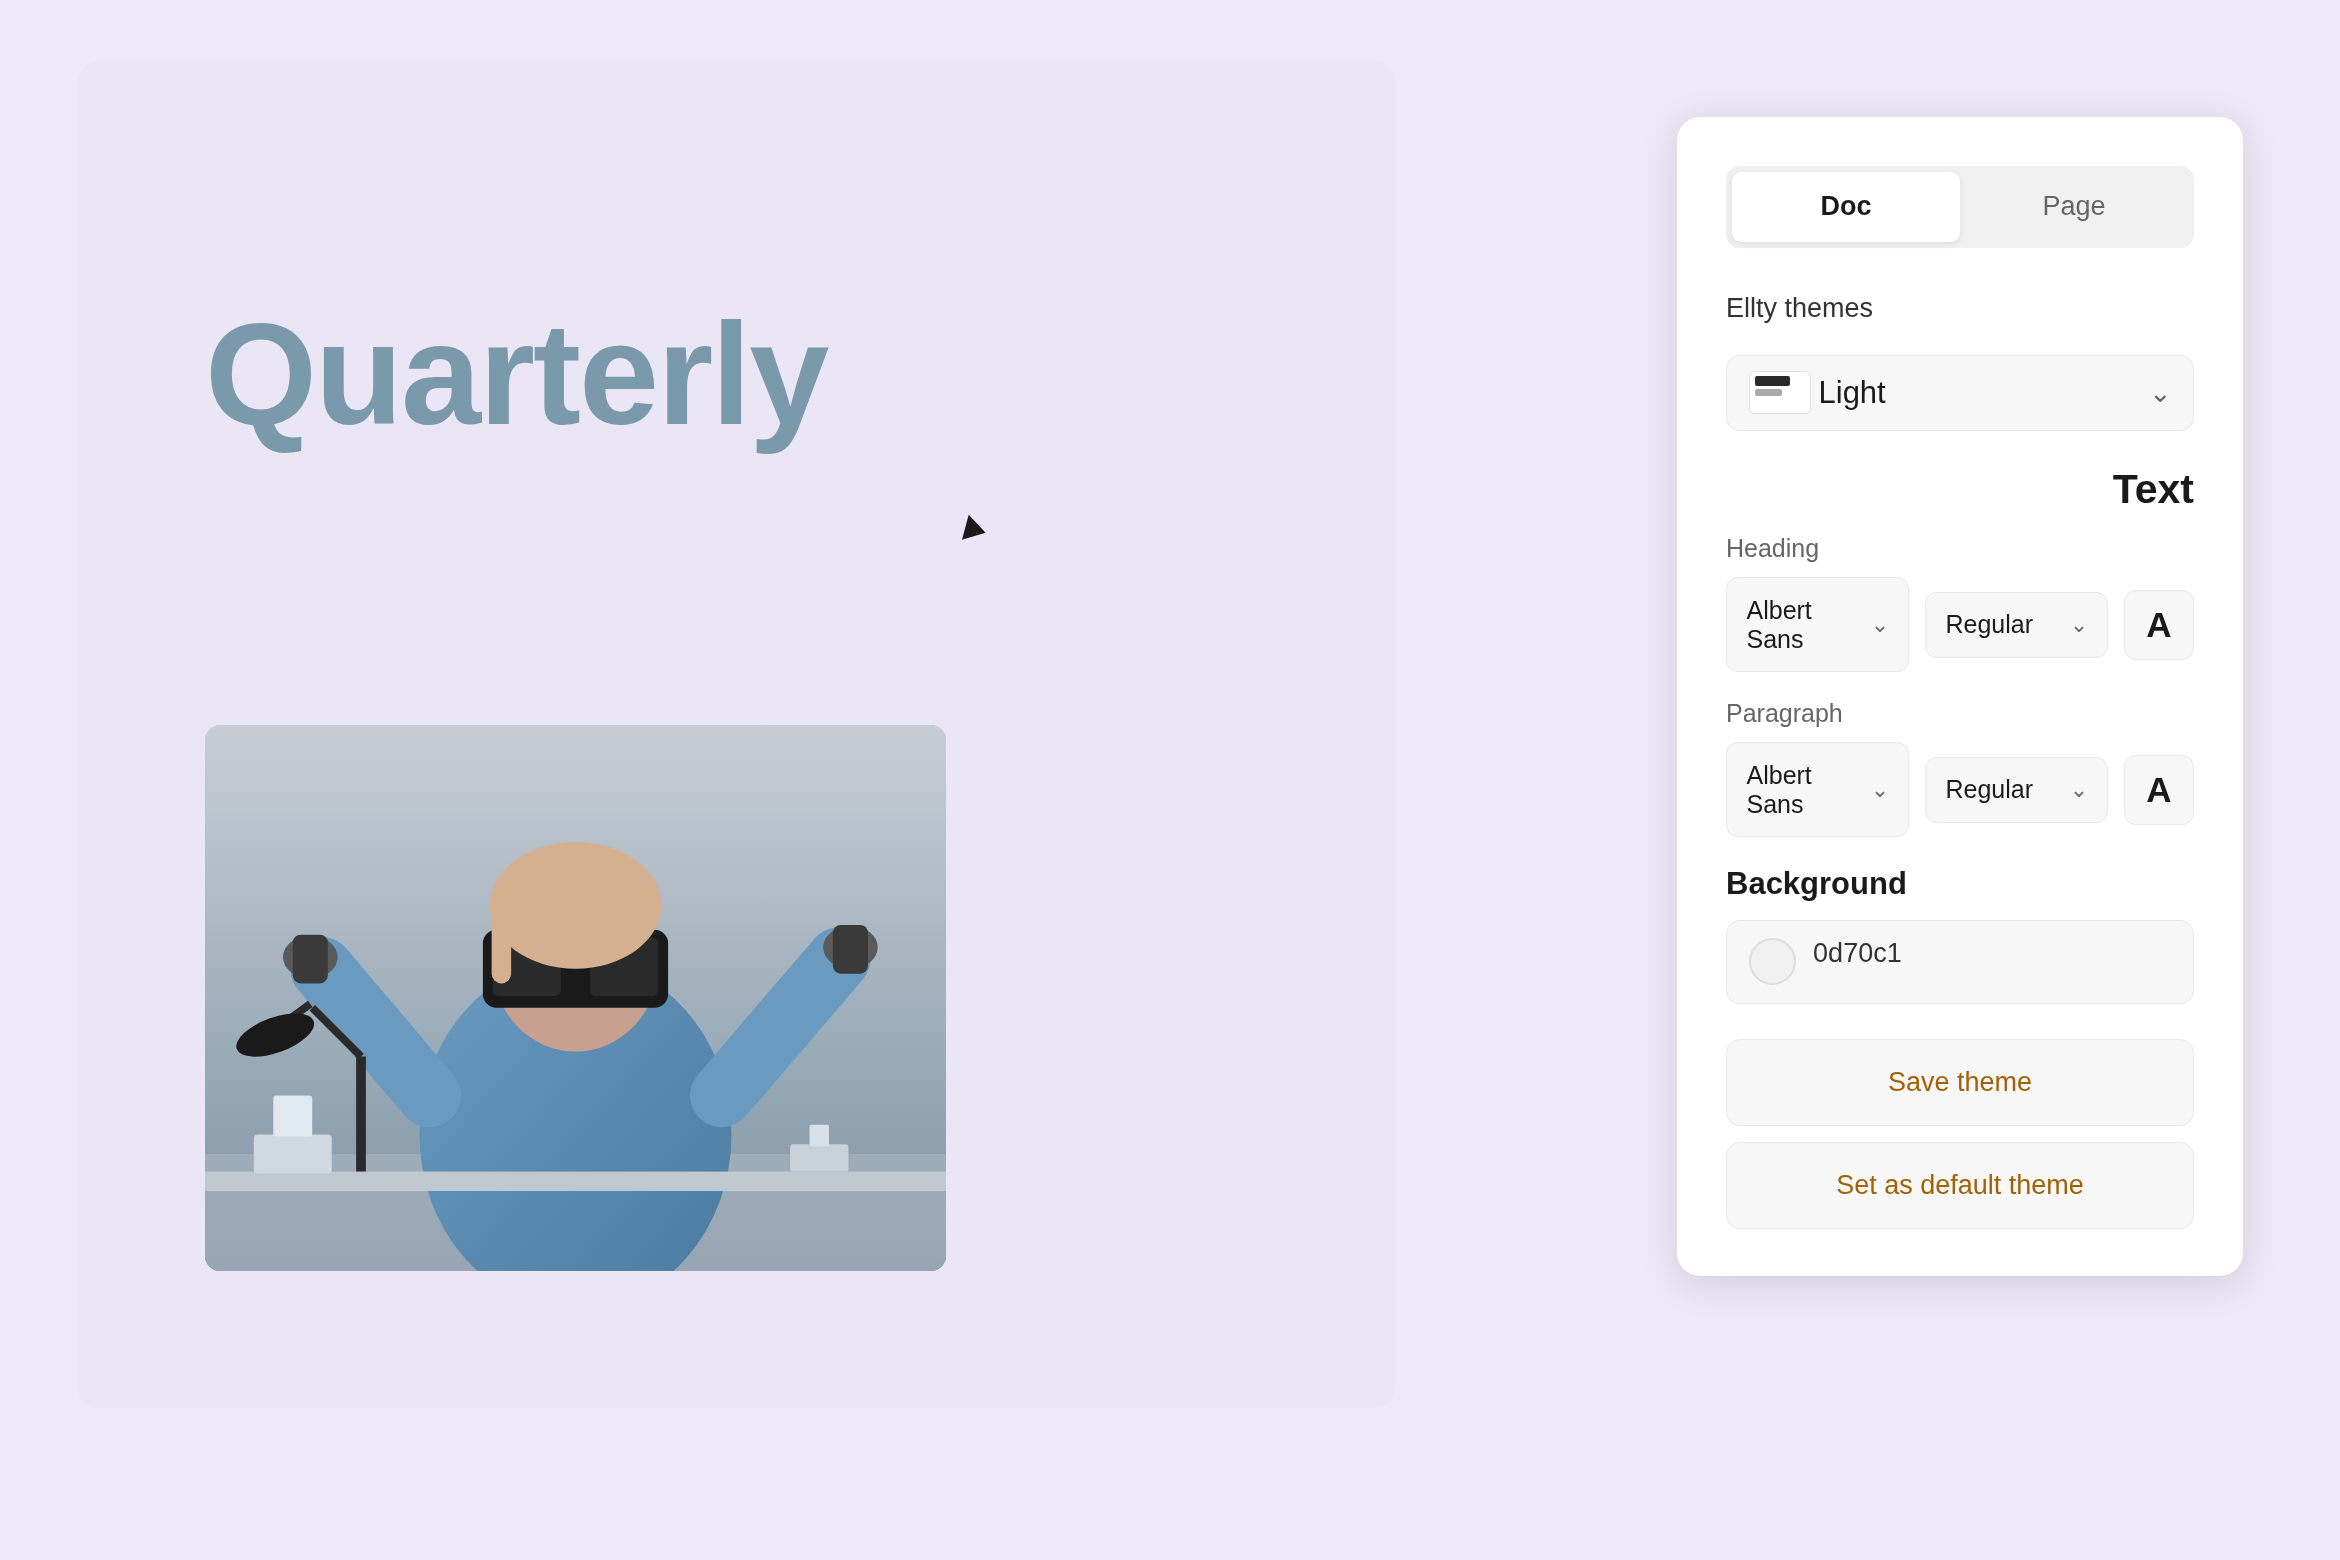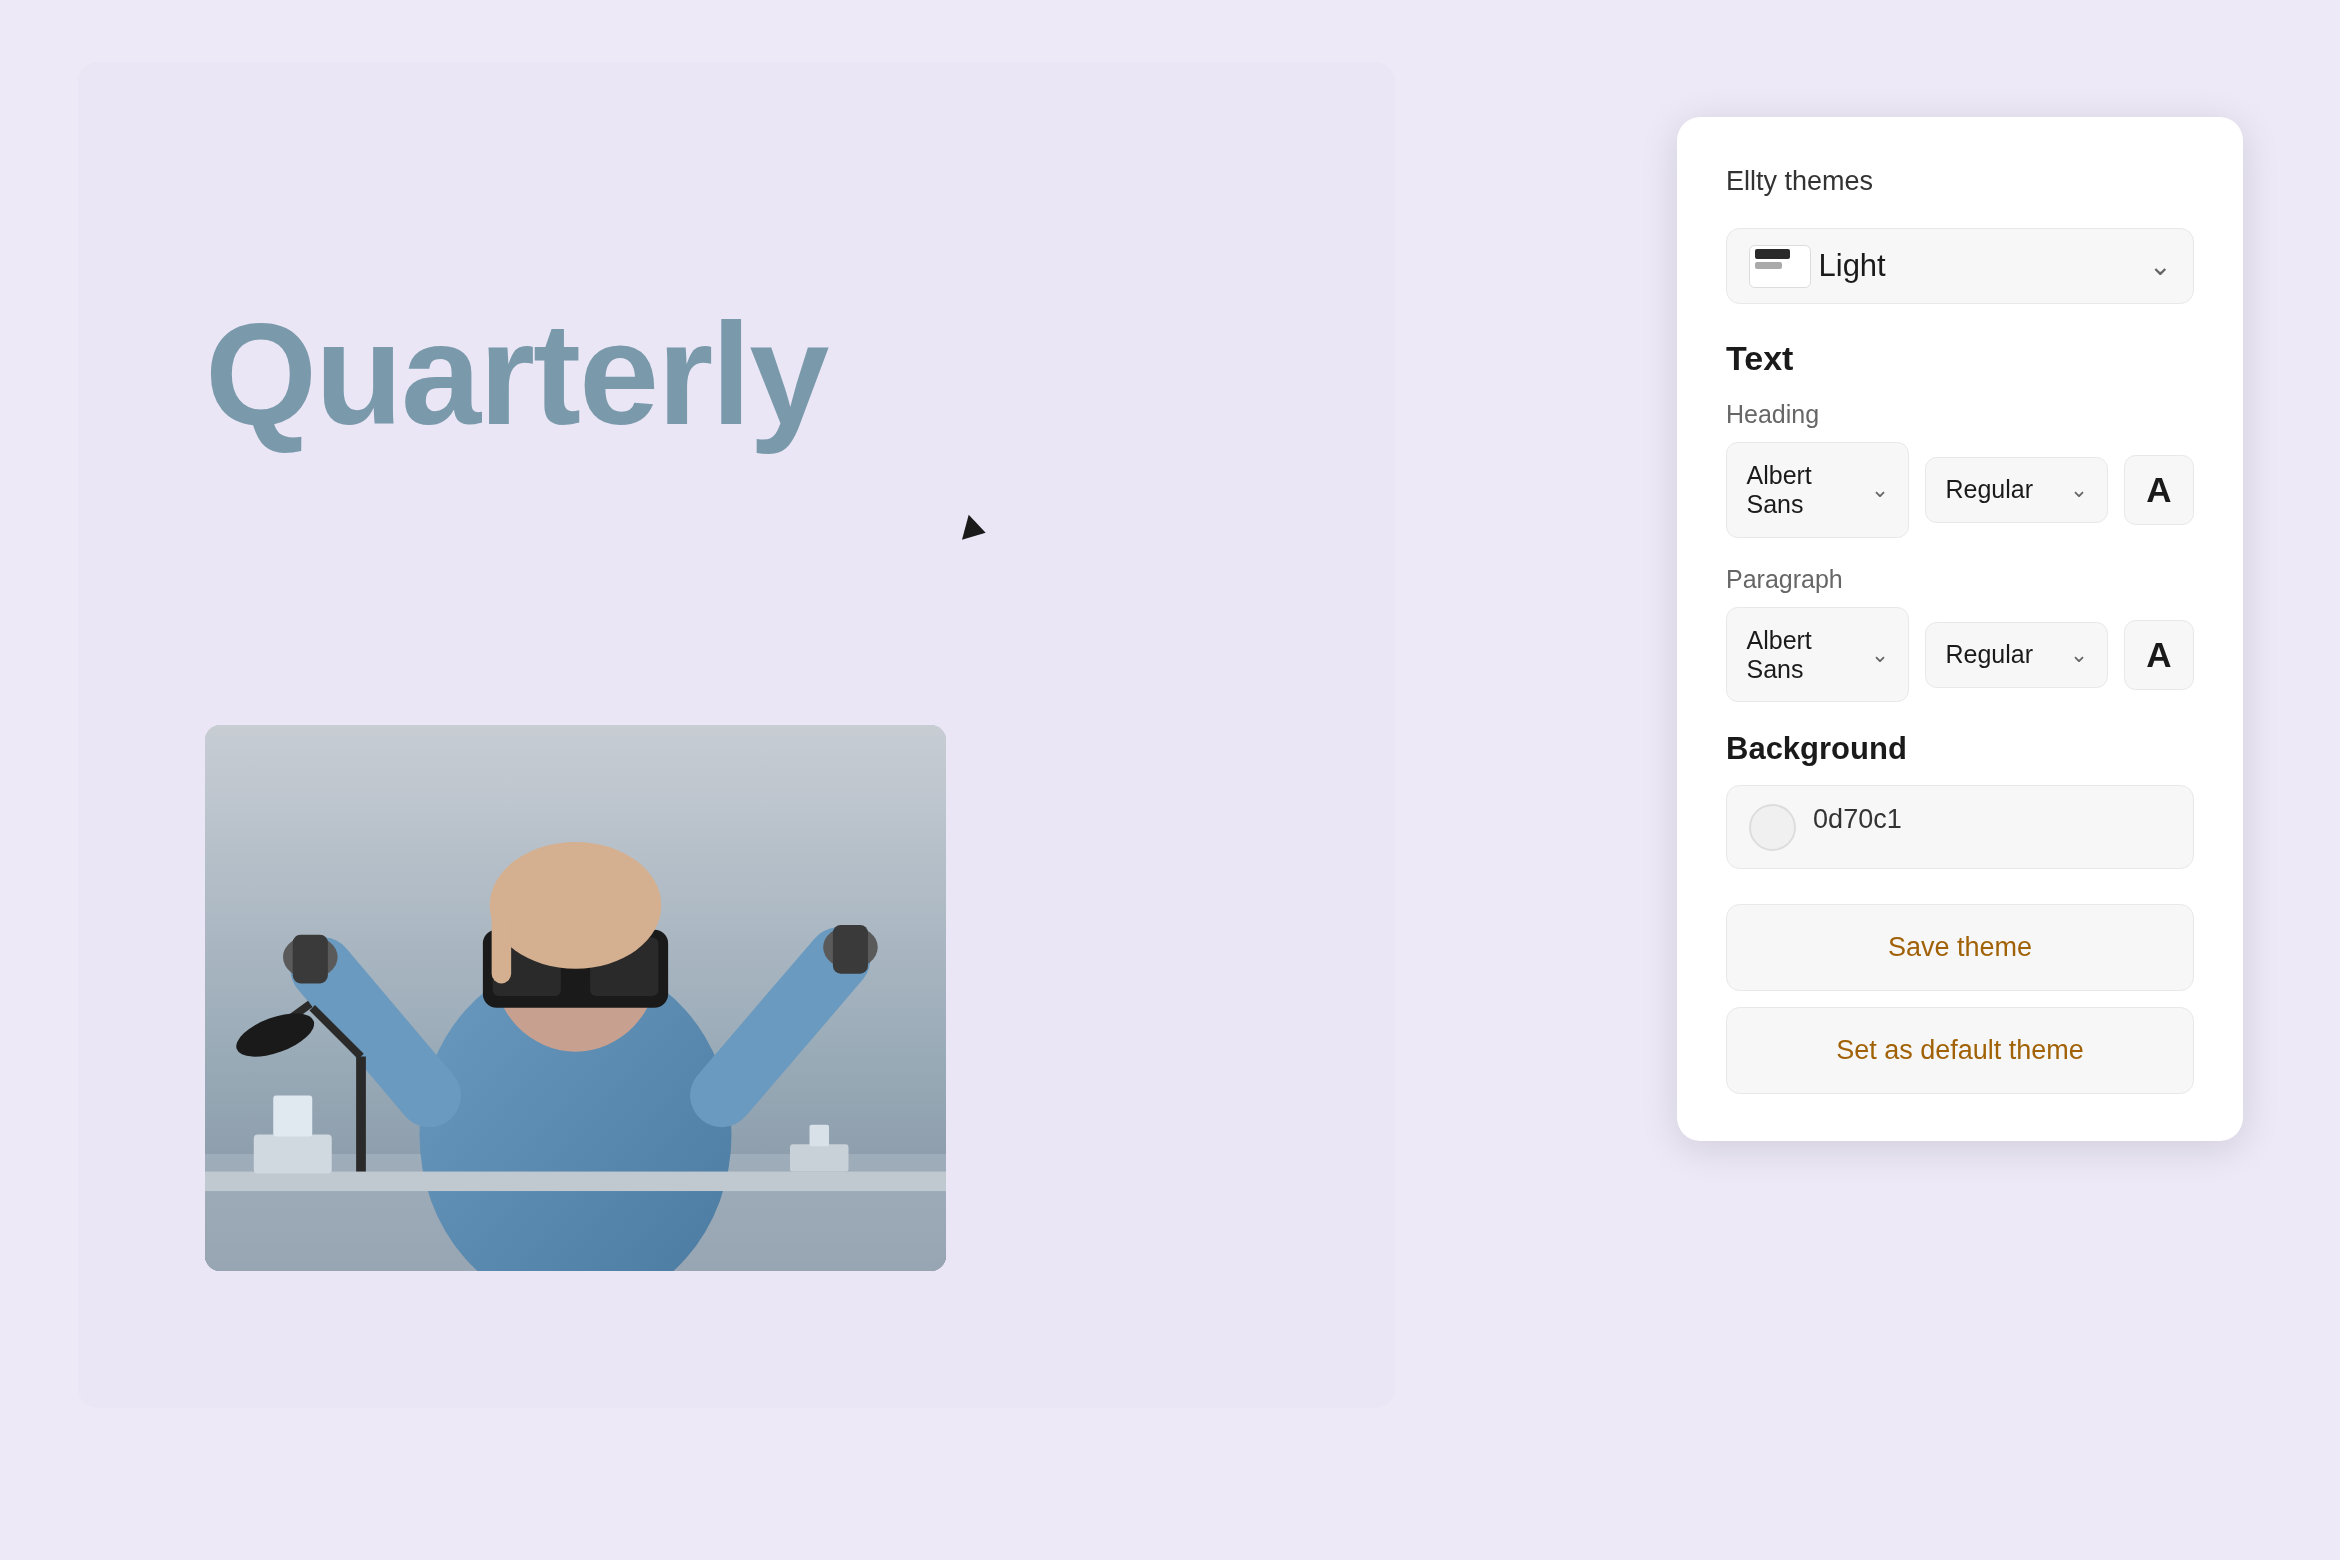--- a/index.html
+++ b/index.html
@@ -204,24 +204,25 @@
       font-size: 27px;
       color: #666;
     }
 
     
     .text-section {
       margin-bottom: 29px;
     }
 
     .text-section-title {
-      font-size: 34px;
+      font-size: 41px;
       font-weight: 700;
       color: #1a1a1a;
       margin-bottom: 21.5px;
+      text-align: right;
     }
 
     .font-row-label {
       font-size: 25px;
       color: #666;
       margin-bottom: 13.7px;
     }
 
     .font-row {
       display: flex;
@@ -417,20 +418,24 @@
         </svg>
       </div>
     </div>
   </div>
 
   <div class="theme-panel">
 
     
 
     
+    <div class="tab-toggle">
+      <button class="tab-btn active">Doc</button>
+      <button class="tab-btn">Page</button>
+    </div>
 
     
     <div class="ellty-themes-section">
       <div class="section-label">Ellty themes</div>
       <div class="theme-dropdown">
         <div class="theme-dropdown-left">
           <div class="theme-preview-icon">
             <div class="theme-preview-header"></div>
             <div class="theme-preview-body"></div>
           </div>

